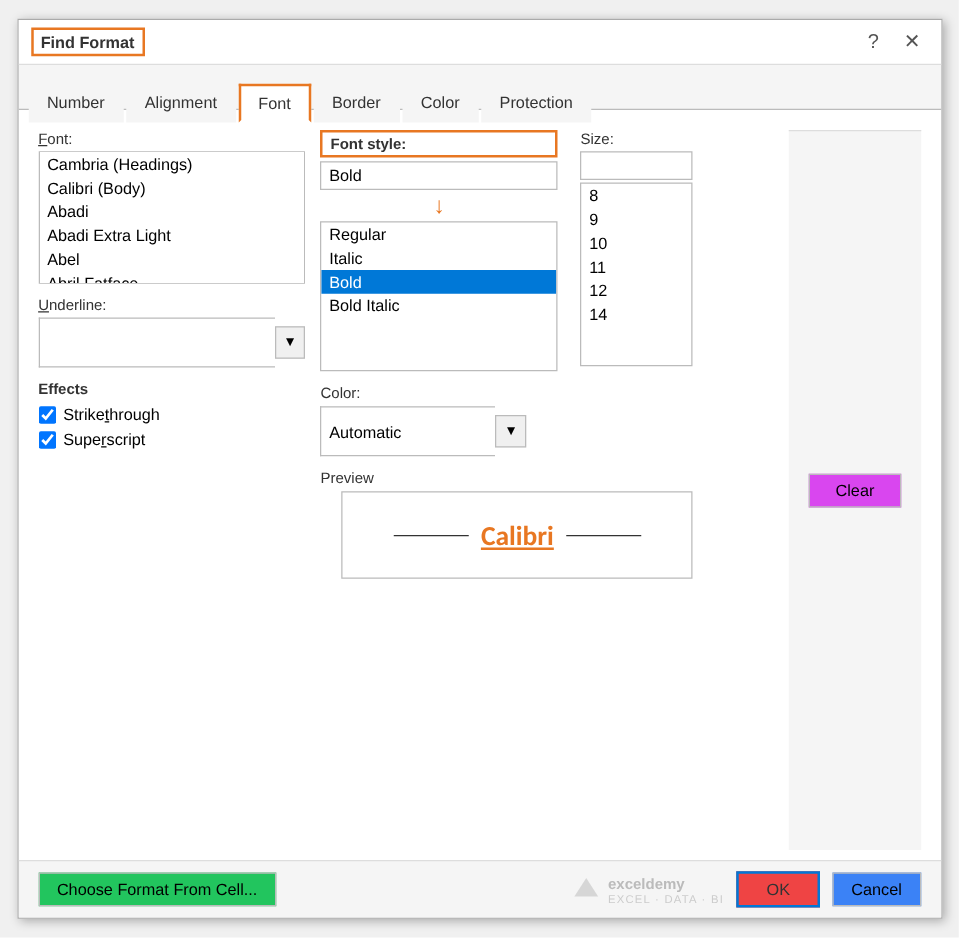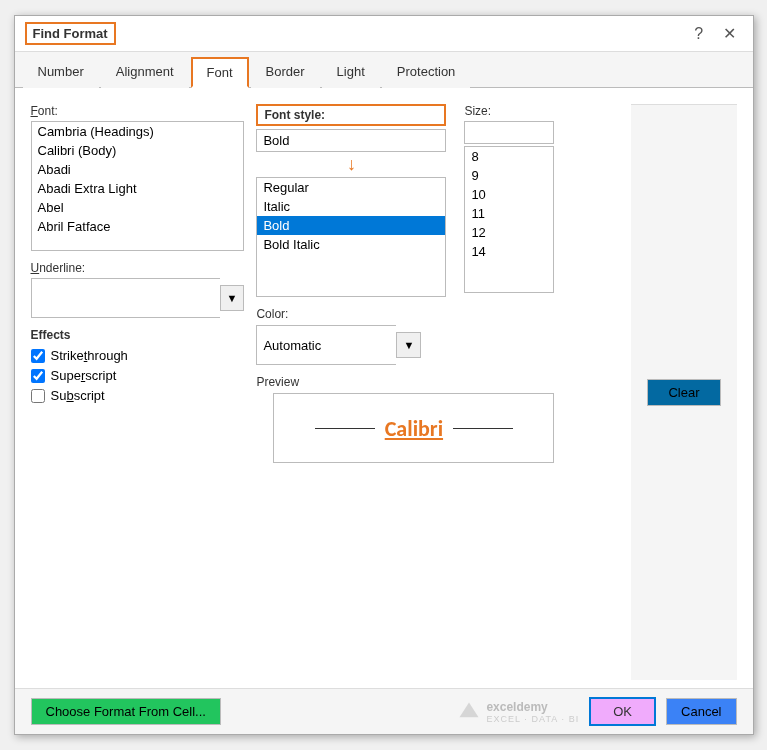--- a/index.html
+++ b/index.html
@@ -62,21 +62,21 @@
     .tab {
       padding: 6px 14px;
       cursor: pointer;
       border: 1px solid transparent;
       border-bottom: none;
       margin-right: 2px;
       font-size: 13px;
       color: #333;
       background: #f5f5f5;
       position: relative;
-      top: 1px;
+      top: 11px;
     }
     .tab.active {
       background: #fff;
       border: 2px solid #e87722;
       border-bottom: 2px solid #fff;
       font-weight: 500;
       z-index: 1;
     }
     .content {
       background: #fff;
@@ -103,21 +103,21 @@
     }
     .field-label {
       font-size: 12px;
       color: #333;
       margin-bottom: 3px;
     }
     .field-label u { text-decoration: underline; }
     .list-box {
       border: 1px solid #bbb;
       background: #fff;
-      height: 130px;
+      height: 106px;
       overflow-y: auto;
       font-size: 13px;
     }
     .list-box-item {
       padding: 2px 6px;
       cursor: pointer;
       white-space: nowrap;
     }
     .list-box-item.selected {
       background: #0078d7;
@@ -242,21 +242,21 @@
     .bottom-bar {
       display: flex;
       align-items: center;
       justify-content: flex-end;
       padding: 8px 16px;
       border-top: 1px solid #ddd;
       background: #f5f5f5;
       gap: 8px;
     }
     .btn-clear {
-      background: #0369a1;
+      background: #d946ef;
       border: 1px solid #bbb;
       padding: 5px 20px;
       cursor: pointer;
       font-size: 13px;
     }
     .bottom-footer {
       display: flex;
       align-items: center;
       justify-content: space-between;
       padding: 8px 16px;
@@ -281,21 +281,21 @@
       gap: 6px;
       color: #aaa;
       font-size: 11px;
     }
     .watermark-icon {
       width: 22px;
       height: 22px;
       opacity: 0.4;
     }
     .btn-ok {
-      background: #f0abfc;
+      background: #ef4444;
       border: 2px solid #0078d7;
       padding: 5px 22px;
       cursor: pointer;
       font-size: 13px;
       color: #333;
     }
     .btn-cancel {
       background: #3b82f6;
       border: 1px solid #bbb;
       padding: 5px 14px;
@@ -326,21 +326,21 @@
       <button class="title-btn">?</button>
       <button class="title-btn">✕</button>
     </div>
   </div>
 
   <div class="tabs-row">
     <div class="tab"><span>Number</span></div>
     <div class="tab"><span>Alignment</span></div>
     <div class="tab active"><span>Font</span></div>
     <div class="tab"><span>Border</span></div>
-    <div class="tab"><span>Light</span></div>
+    <div class="tab"><span>Color</span></div>
     <div class="tab"><span>Protection</span></div>
   </div>
 
   <div class="content">
     <div class="main-columns">
 
       <div class="left-col">
         <div>
           <div class="field-label"><u>F</u>ont:</div>
           <div class="list-with-scroll">
@@ -366,24 +366,20 @@
         <div class="effects-box">
           <div class="effects-title">Effects</div>
           <div class="checkbox-row">
             <input type="checkbox" checked="" style="">
             <label>Strike<u>t</u>hrough</label>
           </div>
           <div class="checkbox-row">
             <input type="checkbox" checked="" style="">
             <label>Supe<u>r</u>script</label>
           </div>
-          <div class="checkbox-row">
-            <input type="checkbox" style="">
-            <label>Su<u>b</u>script</label>
-          </div>
         </div>
       </div>
 
       <div class="right-col">
         <div class="font-style-size-row">
 
           <div class="font-style-col" style="flex:1;">
             <div class="font-style-header">Font style:</div>
             <input class="font-style-input" type="text" value="Bold" style="">
 

